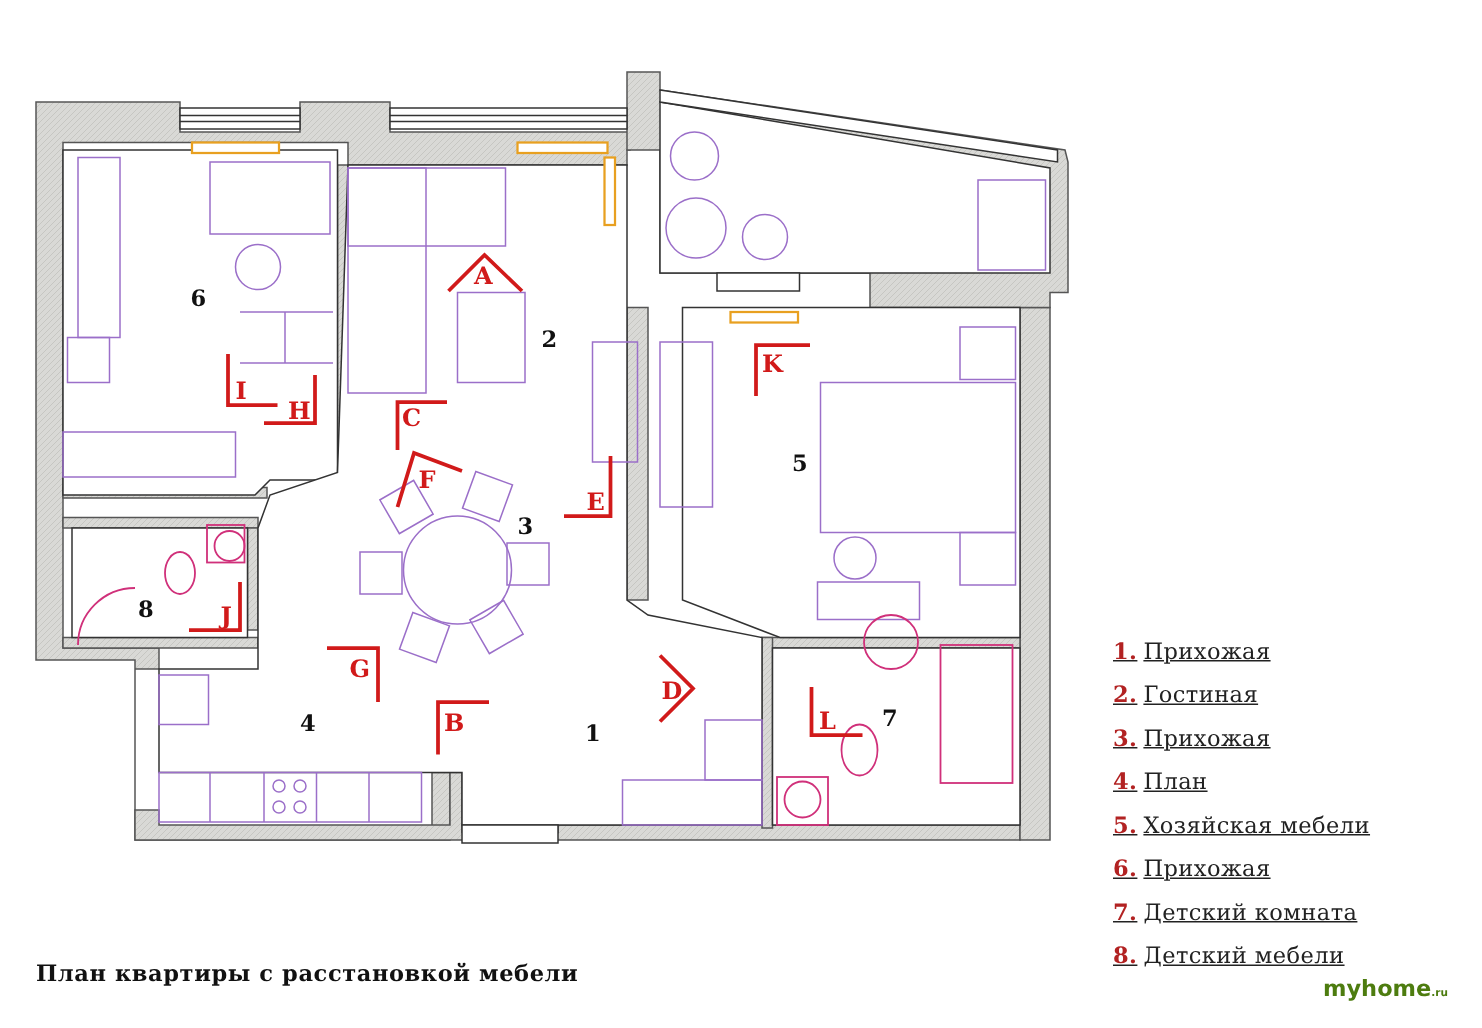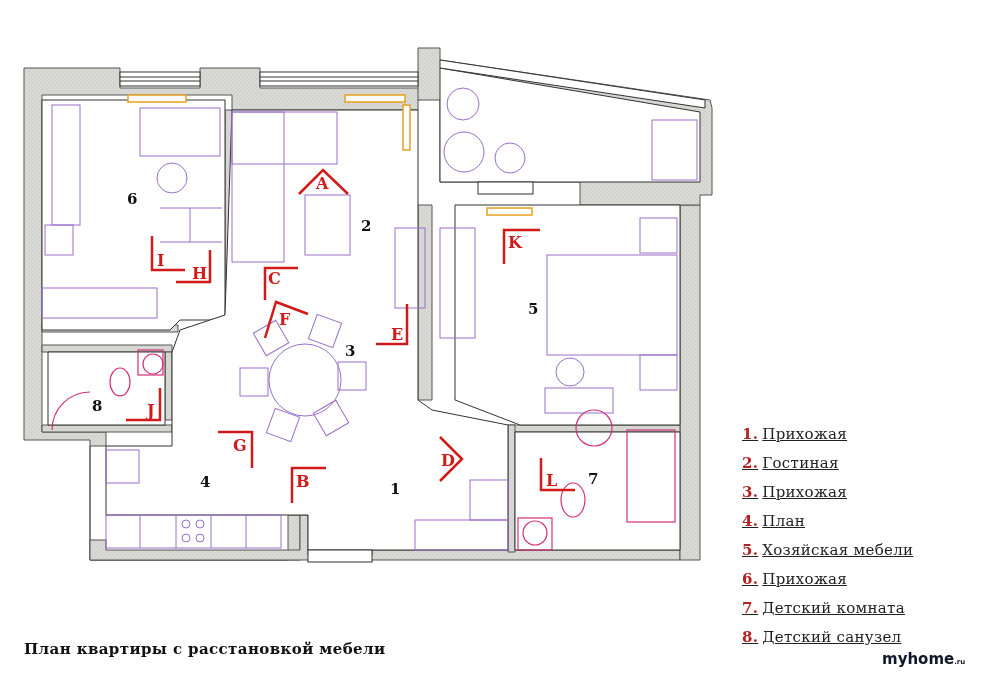--- a/index.html
+++ b/index.html
@@ -2,21 +2,21 @@
 <html><head>
 <meta charset="utf-8">
 <style>
   html,body{margin:0;padding:0;background:#fff;}
   body{width:988px;height:685px;position:relative;overflow:hidden;font-family:"DejaVu Serif",serif;}
   #plan{position:absolute;left:0;top:0;width:988px;height:685px;}
   .legend{position:absolute;left:742px;top:424px;font-family:"DejaVu Serif",serif;font-size:15px;color:#222;letter-spacing:0.3px;text-decoration:underline;}
   .legend .row{height:29px;line-height:20px;white-space:nowrap;}
   .legend .num{color:#b22222;font-weight:bold;margin-right:4px;}
   .caption{position:absolute;left:24px;top:624px;font-family:"DejaVu Serif",serif;font-weight:bold;font-size:15px;color:#111;letter-spacing:0.4px;margin-top:16px;}
-  .watermark{position:absolute;left:882px;top:650px;font-family:"DejaVu Sans",sans-serif;font-size:15px;font-weight:bold;color:#0f172a;}
+  .watermark{position:absolute;left:882px;top:650px;font-family:"DejaVu Sans",sans-serif;font-size:15px;font-weight:bold;color:#4d7c0f;}
   .watermark small{font-size:7px;}
   .roomnum{font-family:"DejaVu Serif",serif;font-weight:bold;font-size:15px;fill:#111;}
   .viewlbl{font-family:"DejaVu Serif",serif;font-weight:bold;font-size:16px;fill:#d11a1a;}
 </style>
 </head>
 <body>
 
 <svg id="plan" viewBox="0 0 988 685" xmlns="http://www.w3.org/2000/svg">
   <defs>
     <pattern id="hatch" width="4" height="4" patternUnits="userSpaceOnUse">
@@ -179,18 +179,18 @@
 </svg>
 
 <div class="legend">
   <div class="row"><span class="num">1.</span><span>Прихожая</span></div>
   <div class="row"><span class="num">2.</span><span>Гостиная</span></div>
   <div class="row"><span class="num">3.</span><span>Прихожая</span></div>
   <div class="row"><span class="num">4.</span><span>План</span></div>
   <div class="row"><span class="num">5.</span><span>Хозяйская мебели</span></div>
   <div class="row"><span class="num">6.</span><span>Прихожая</span></div>
   <div class="row"><span class="num">7.</span><span>Детский комната</span></div>
-  <div class="row"><span class="num">8.</span><span>Детский санузел</span></div>
+  <div class="row"><span class="num">8.</span><span>Детский мебели</span></div>
 </div>
 
 <div class="caption">План квартиры с расстановкой мебели</div>
 
 <div class="watermark"><span>myhome</span><small>.ru</small></div>
 
 </body></html>

